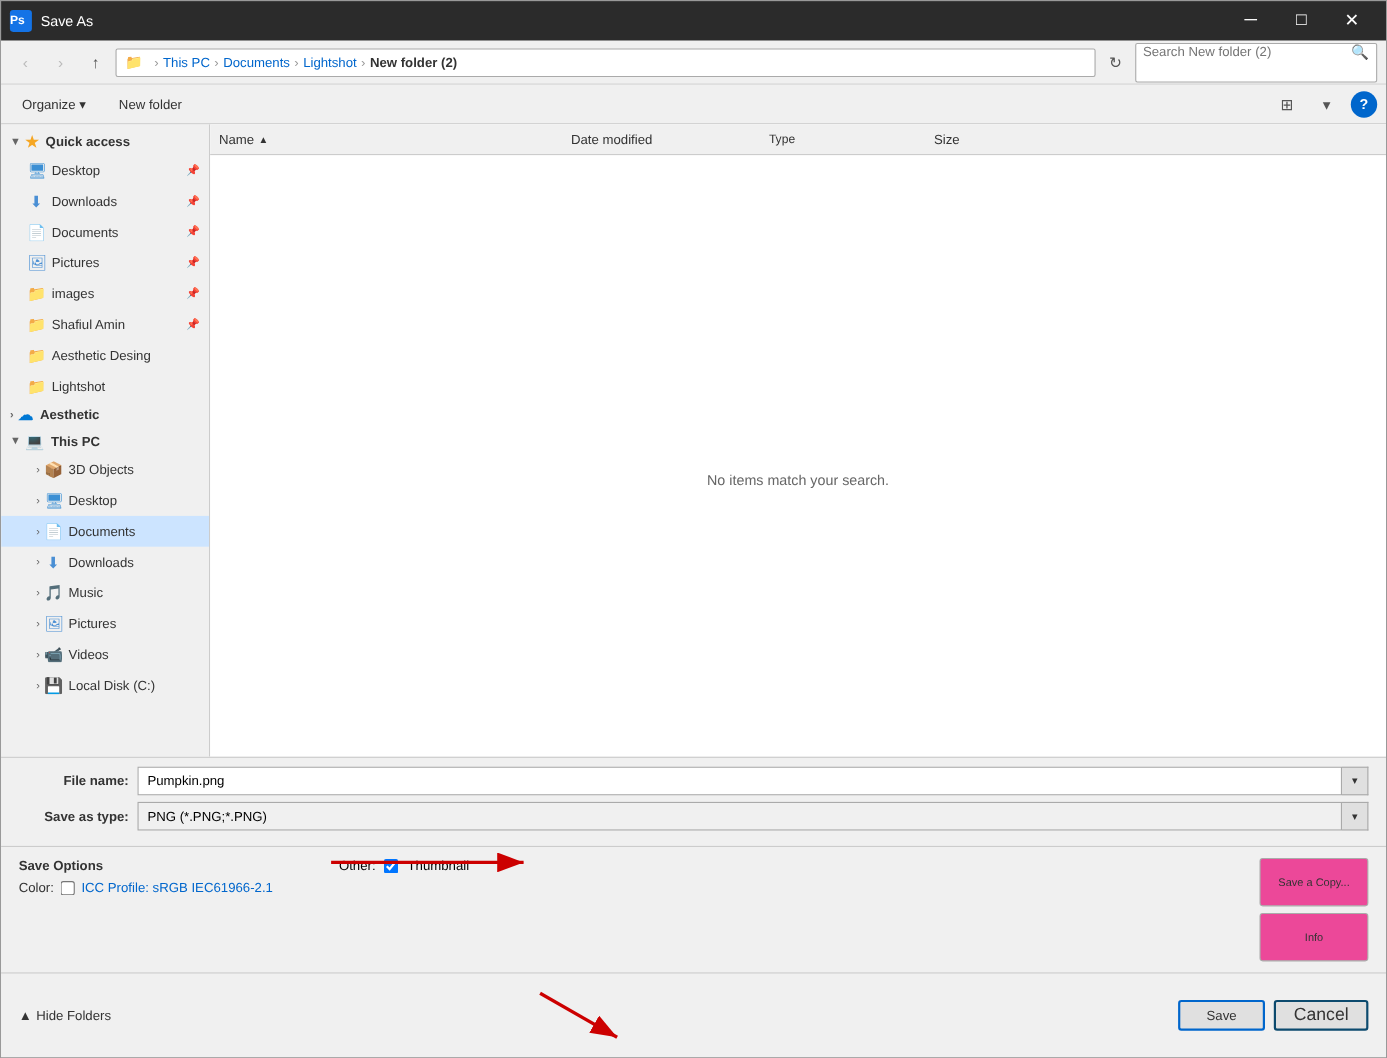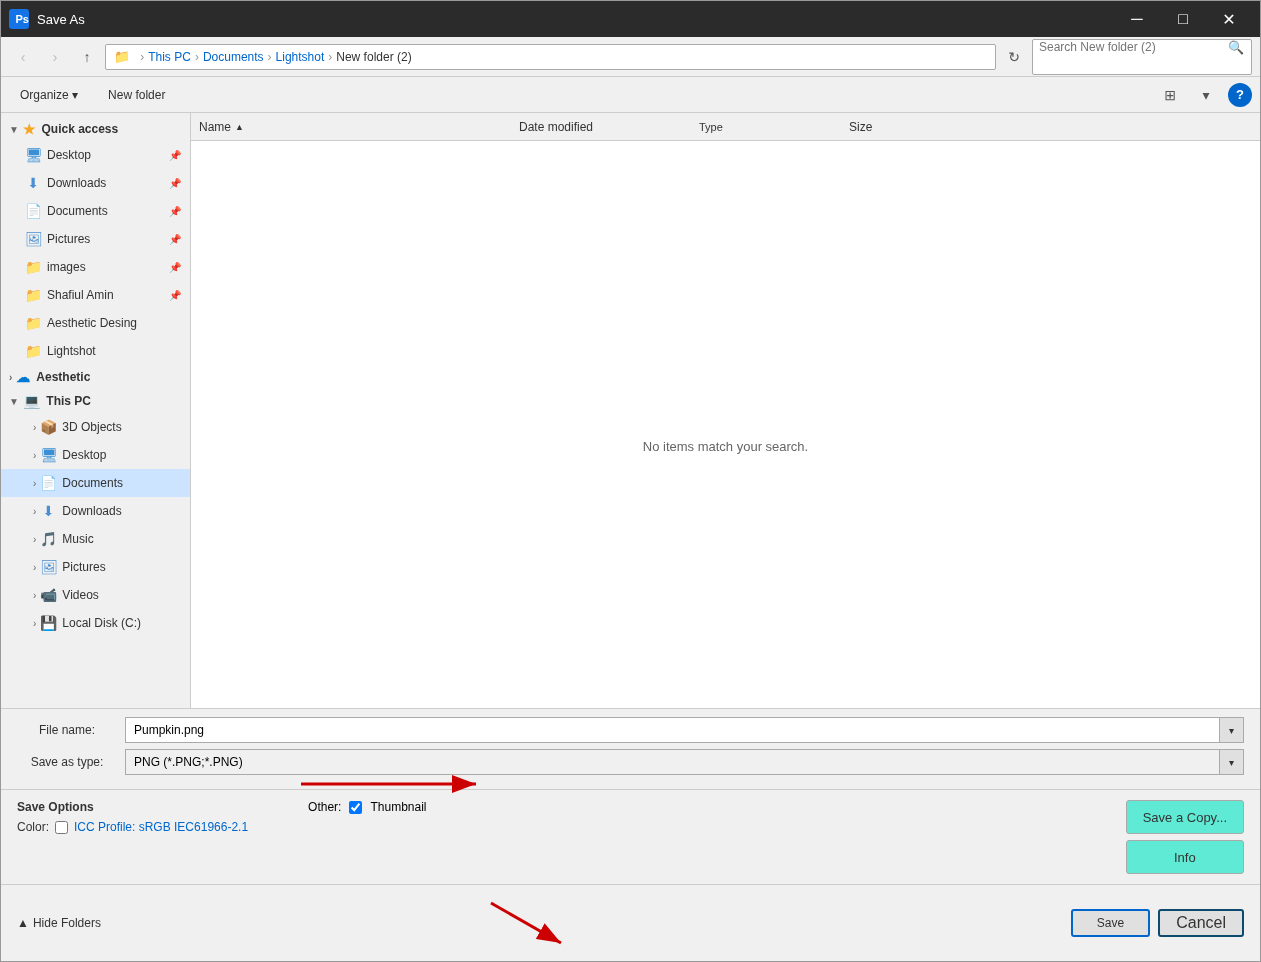--- a/index.html
+++ b/index.html
@@ -25,21 +25,21 @@
       padding: 0 8px;
       height: 36px;
       flex-shrink: 0;
     }
     .title-bar-icon {
       width: 20px;
       height: 20px;
       margin-right: 8px;
       background: #1473e6;
       border-radius: 3px;
-      display: flex;align-items:center;justify-content:flex-end;
+      display: flex;align-items:center;justify-content:flex-start;
       color:#fff;font-weight:bold;font-size:11px;
     }
     .title-bar-title { flex: 1; font-size: 13px; }
     .title-bar-controls { display: flex; gap: 0; }
     .title-bar-btn {
       width: 46px; height: 36px;
       background: transparent;
       border: none;
       color: #fff;
       font-size: 16px;
@@ -77,21 +77,21 @@
       background: #fff;
       display: flex;
       align-items: center;
       padding: 0 8px;
       font-size: 12px;
       color: #333;
       border-radius: 2px;
     }
     .breadcrumb-sep { color: #999; margin: 0 4px; }
     .breadcrumb-item { color: #0066cc; cursor: pointer; }
-    .breadcrumb-current { color: #333; font-weight: 400; }
+    .breadcrumb-current { color: #333; font-weight: 700; }
 
     .nav-refresh {
       width: 28px; height: 28px;
       background: transparent;
       border: 1px solid transparent;
       border-radius: 3px;
       cursor: pointer;
       display: flex; align-items: center; justify-content: center;
       color: #555;
       font-size: 14px;
@@ -248,24 +248,25 @@
       flex-shrink: 0;
     }
 
     .filename-row {
       display: flex;
       align-items: center;
       margin-bottom: 6px;
     }
     .field-label {
       width: 100px;
-      text-align: center;
+      text-align: right;
       margin-right: 8px;
       font-size: 12px;
       color: #333;
+      font-weight: bold;
     }
     .filename-input {
       flex: 1;
       height: 14px;
       border: 1px solid #aaa;
       background: #fff;
       padding: 12px 8px;
       font-size: 12px;
       outline: none;
     }
@@ -318,27 +319,27 @@
     }
 
     .buttons-section {
       margin-left: auto;
       display: flex;
       flex-direction: column;
       gap: 6px;
       align-items: stretch;
     }
     .action-btn {
-      height: 34px;
+      height: 44px;
       padding: 0 16px;
-      background: #5eead4;
+      background: #ec4899;
       border: 1px solid #aaa;
       border-radius: 3px;
       cursor: pointer;
-      font-size: 13px;
+      font-size: 10px;
       color: #333;
       white-space: nowrap;
     }
 
     .bottom-footer {
       display: flex;
       align-items: center;
       justify-content: space-between;
       background: #f0f0f0;
       border-top: 1px solid #ccc;

